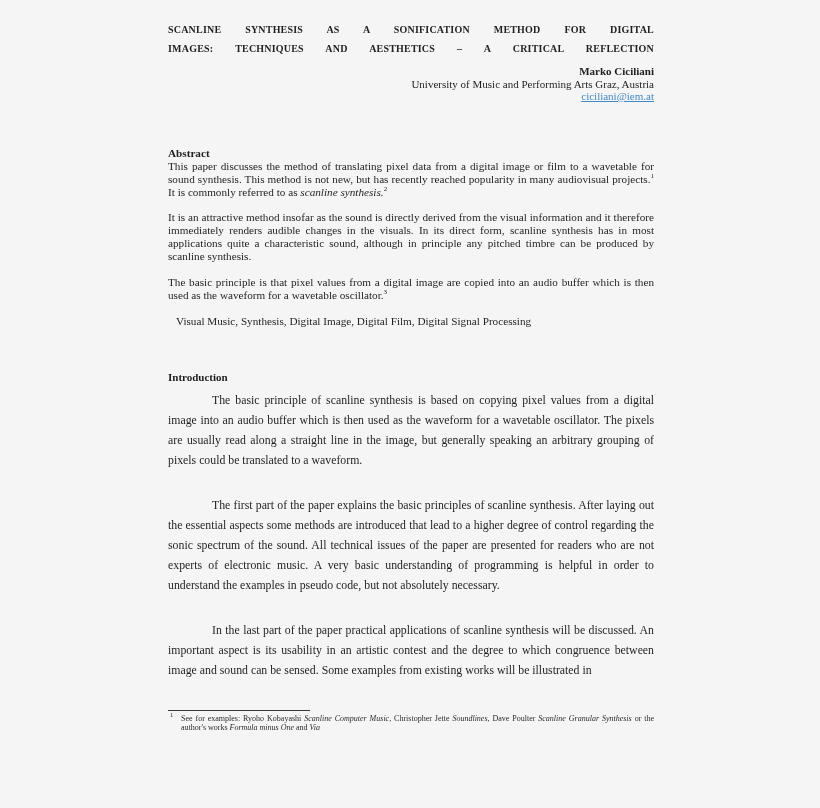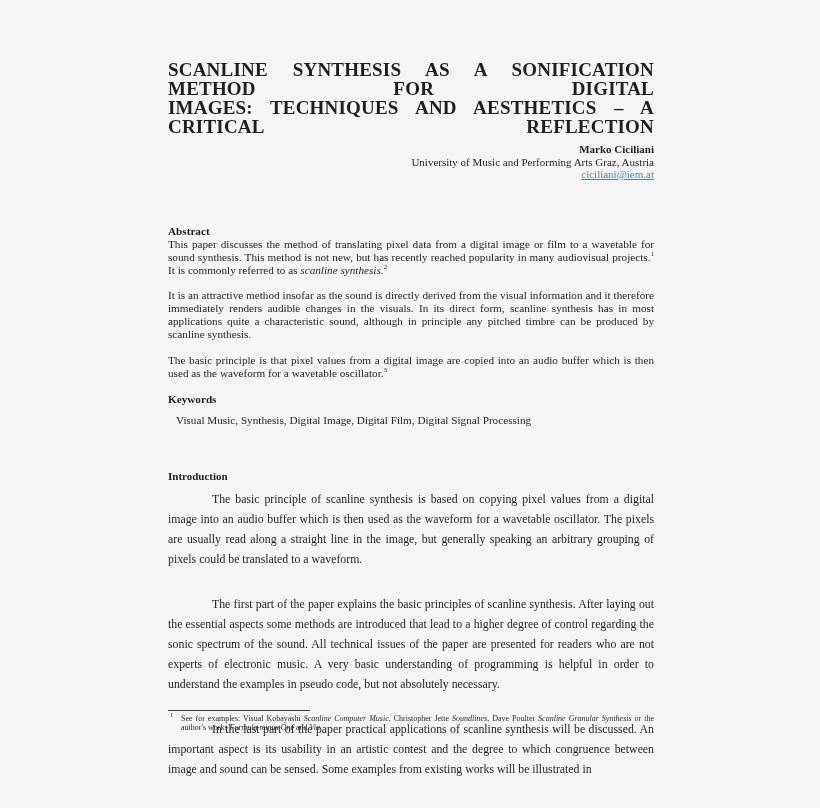--- a/index.html
+++ b/index.html
@@ -13,22 +13,22 @@
     width: 820px; height: 808px;
     overflow: hidden;
     color: #1f1f1f;
   }
   .content {
     position: absolute;
     left: 168px; top: 0;
     width: 486px;
   }
   .title {
-    margin: 60px 0 0 0;
-    font-size: 19px;
+    margin: 20px 0 0 0;
+    font-size: 10px;
     font-weight: bold;
     line-height: 19px;
     letter-spacing: 0.2px;
   }
   .title-line {
     display: block;
     text-align: justify;
     text-align-last: justify;
   }
   .author-block {
@@ -112,33 +112,32 @@
     </div>
 
     <div class="abstract">
       <div class="h">Abstract</div>
       <p><span>This paper discusses the method of translating pixel data from a digital image or film to a wavetable for sound synthesis. This method is not new, but has recently reached popularity in many audiovisual projects.</span><sup>1</sup><span> It is commonly referred to as </span><span class="em">scanline synthesis.</span><sup>2</sup></p>
       <p>It is an attractive method insofar as the sound is directly derived from the visual information and it therefore immediately renders audible changes in the visuals. In its direct form, scanline synthesis has in most applications quite a characteristic sound, although in principle any pitched timbre can be produced by scanline synthesis.</p>
       <p><span>The basic principle is that pixel values from a digital image are copied into an audio buffer which is then used as the waveform for a wavetable oscillator.</span><sup>3</sup></p>
     </div>
 
     <div class="keywords">
-      <div class="h">Keywords</div>
       <p>Visual Music, Synthesis, Digital Image, Digital Film, Digital Signal Processing</p>
     </div>
 
     <div class="intro">
       <div class="h">Introduction</div>
       <p class="ip">The basic principle of scanline synthesis is based on copying pixel values from a digital image into an audio buffer which is then used as the waveform for a wavetable oscillator. The pixels are usually read along a straight line in the image, but generally speaking an arbitrary grouping of pixels could be translated to a waveform.</p>
       <p class="ip">The first part of the paper explains the basic principles of scanline synthesis. After laying out the essential aspects some methods are introduced that lead to a higher degree of control regarding the sonic spectrum of the sound. All technical issues of the paper are presented for readers who are not experts of electronic music. A very basic understanding of programming is helpful in order to understand the examples in pseudo code, but not absolutely necessary.</p>
       <p class="ip">In the last part of the paper practical applications of scanline synthesis will be discussed. An important aspect is its usability in an artistic contest and the degree to which congruence between image and sound can be sensed. Some examples from existing works will be illustrated in</p>
     </div>
 
   </div>
 
   <div class="footnotes">
     <div class="fn-sep"></div>
     <div class="fn">
       <sup class="fn-marker">1</sup>
-      <span class="fn-text"><span>See for examples: Visual Kobayashi </span><span class="em">Scanline Computer Music</span><span>, Christopher Jette </span><span class="em">Soundlines</span><span>, Dave Poulter </span><span class="em">Scanline Granular Synthesis</span><span> or the author's works </span><span class="em">Formula minus One</span><span> and </span><span class="em">Via</span></span>
+      <span class="fn-text"><span>See for examples: Ryoho Kobayashi </span><span class="em">Scanline Computer Music</span><span>, Christopher Jette </span><span class="em">Soundlines</span><span>, Dave Poulter </span><span class="em">Scanline Granular Synthesis</span><span> or the author's works </span><span class="em">Formula minus One</span><span> and </span><span class="em">Via</span></span>
     </div>
   </div>
 </div>
 
 </body></html>

